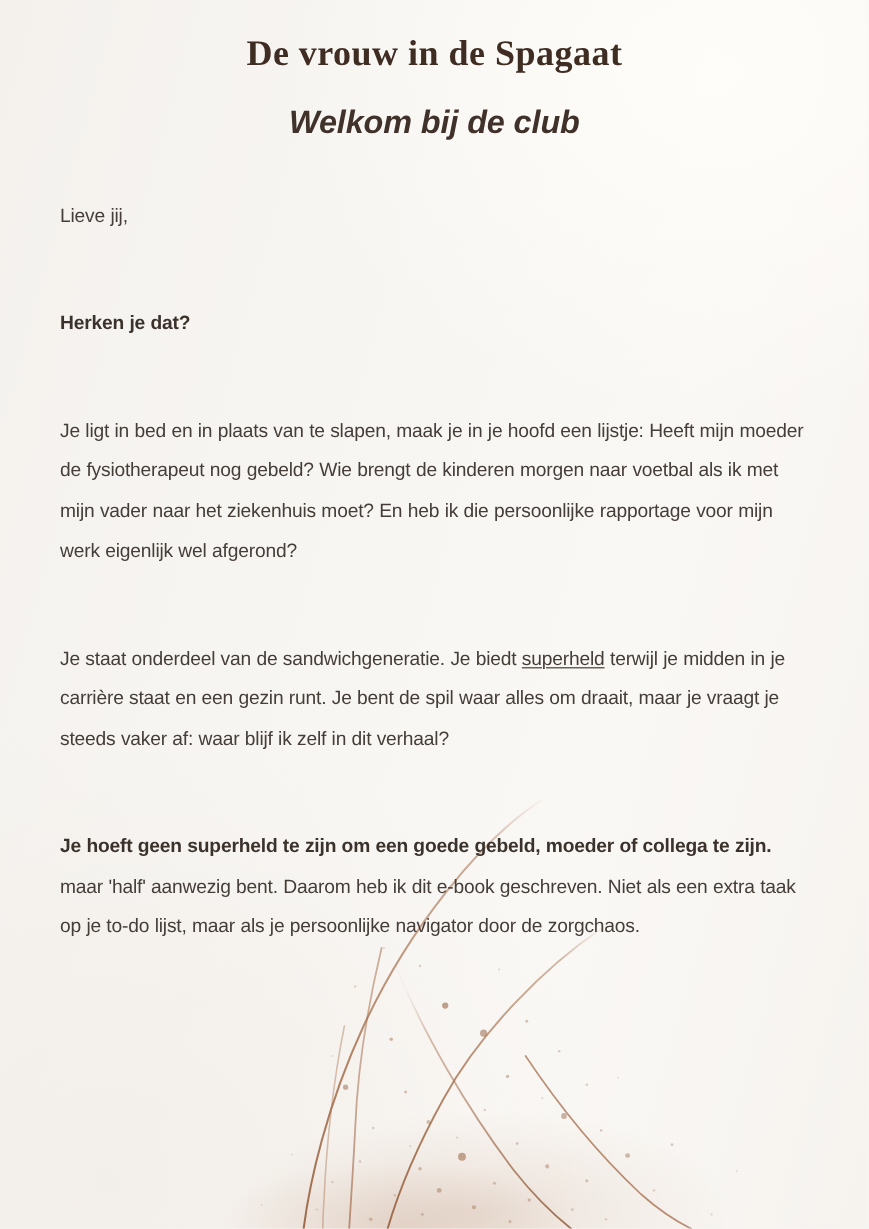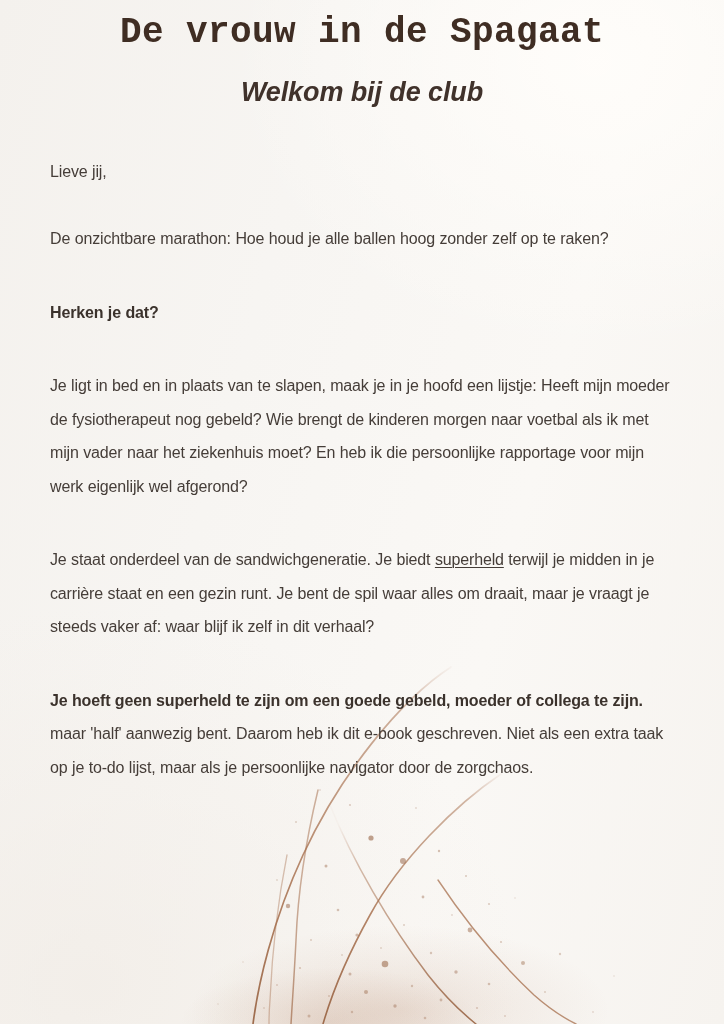--- a/index.html
+++ b/index.html
@@ -43,27 +43,27 @@
     z-index: 2;
     padding: 0;
   }
 
   
   .header {
     text-align: center;
     padding-top: 12px;
   }
   .doc-title {
-    font-family: Liberation Mono, monospace;
-    font-size: 36px;
+    font-family: Liberation Serif, serif;
+    font-size: 30px;
     font-weight: 700;
     color: #3f2d23;
     letter-spacing: 0.4px;
     line-height: 1.15;
-    margin: 0;
+    margin: 16px;
   }
   .doc-subtitle {
     font-family: "Liberation Sans", "DejaVu Sans", sans-serif;
     font-size: 27px;
     font-weight: 700;
     font-style: italic;
     color: #40322b;
     margin: 23px 0 0 0;
     line-height: 1.2;
     letter-spacing: -0.1px;
@@ -76,21 +76,21 @@
   }
   .para {
     font-size: 16px;
     line-height: 33.5px;
     color: #453d38;
     margin: 0 0 0 0;
     letter-spacing: -0.15px;
     word-spacing: 0.2px;
   }
   .para.gap-md { margin-top: 34px; }
-  .para.gap-lg { margin-top: 40px; }
+  .para.gap-lg { margin-top: 56px; }
   .para.tight  { margin-top: 0; }
 
   .para.strong {
     font-weight: 700;
     color: #3b322c;
   }
 
   .link-underline {
     text-decoration: underline;
     text-underline-offset: 2px;
@@ -202,21 +202,20 @@
 
     <div class="header">
       <h1 class="doc-title">De vrouw in de Spagaat</h1>
       <h2 class="doc-subtitle">Welkom bij de club</h2>
     </div>
 
     <div class="body-area">
 
       <p class="para tight">Lieve jij,</p>
 
-      <p class="para gap-md">De onzichtbare marathon: Hoe houd je alle ballen hoog zonder zelf op te raken?</p>
 
       <p class="para strong gap-lg">Herken je dat?</p>
 
       <p class="para gap-lg">Je ligt in bed en in plaats van te slapen, maak je in je hoofd een lijstje: Heeft mijn moeder de fysiotherapeut nog gebeld? Wie brengt de kinderen morgen naar voetbal als ik met mijn vader naar het ziekenhuis moet? En heb ik die persoonlijke rapportage voor mijn werk eigenlijk wel afgerond?</p>
 
       <p class="para gap-lg">
         <span>Je staat onderdeel van de sandwichgeneratie. Je biedt </span><a class="link-underline" href="#">superheld</a><span> terwijl je midden in je carrière staat en een gezin runt.</span><span class="nowrap-block"> Je bent de spil waar alles om draait, maar je vraagt je steeds vaker af: waar blijf ik zelf in dit verhaal?</span>
       </p>
 
       <p class="para strong gap-lg">Je hoeft geen superheld te zijn om een goede gebeld, moeder of collega te zijn.</p>

